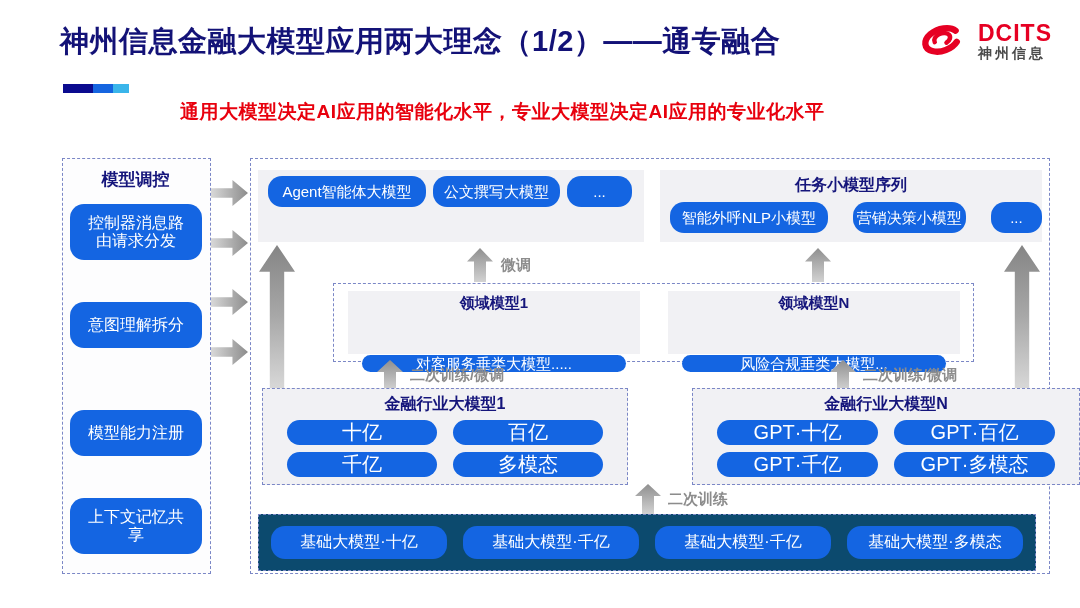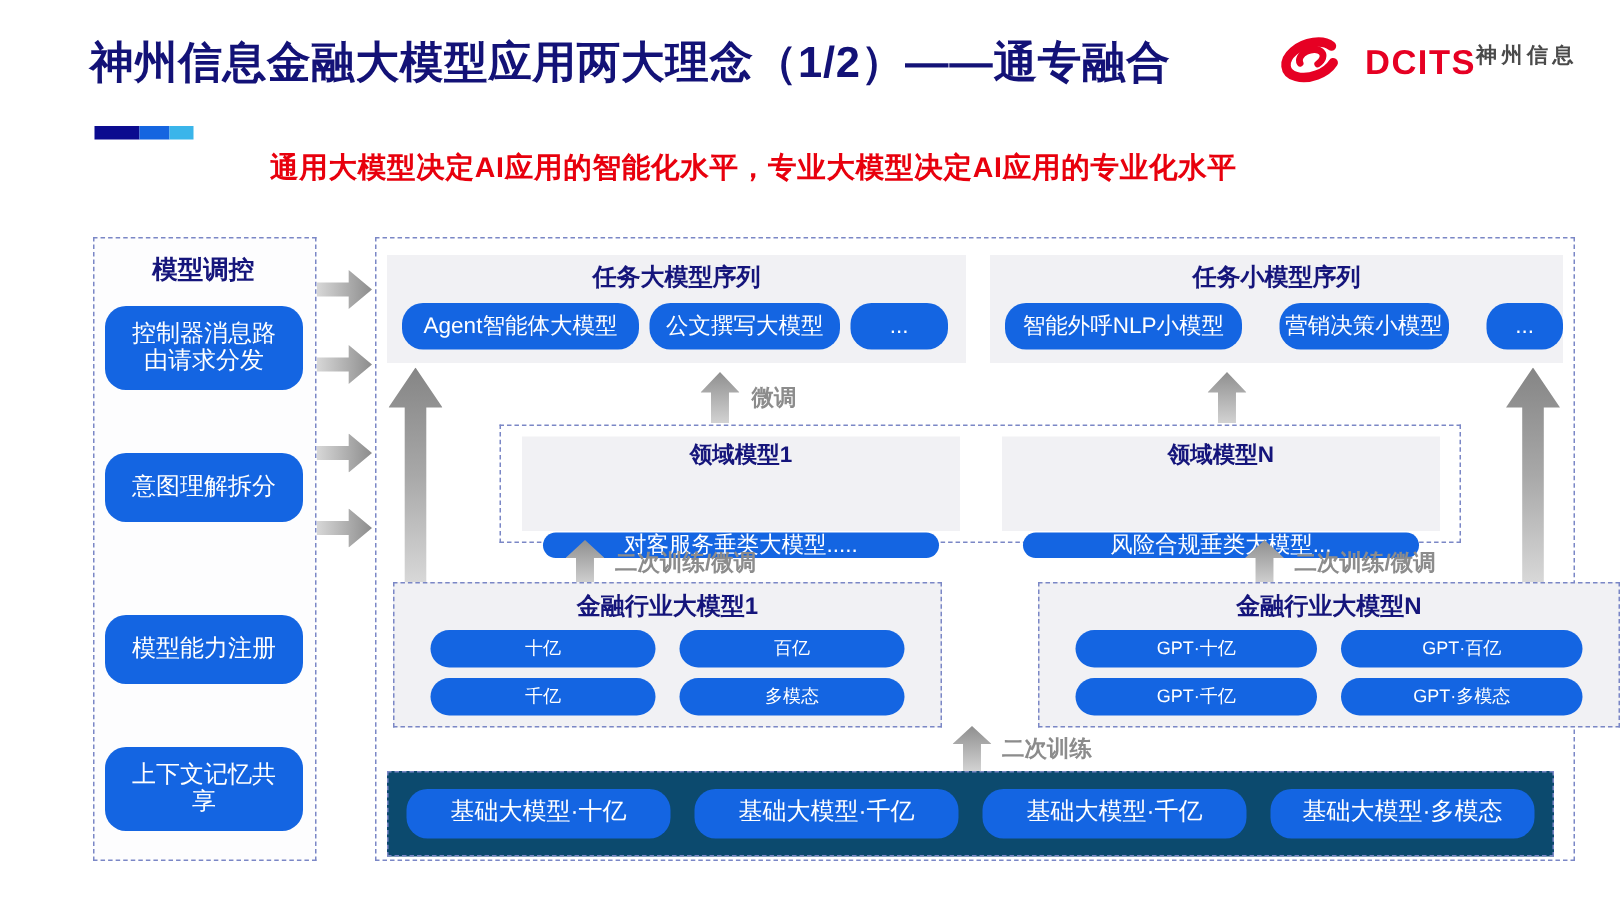--- a/index.html
+++ b/index.html
@@ -7,21 +7,21 @@
   #slide{position:relative;width:1080px;height:608px;background:#ffffff;overflow:hidden;}
 
   .abs{position:absolute;}
   .navy{color:#15157b;}
   .slide-title{left:60px;top:22px;width:880px;font-size:29px;font-weight:bold;color:#131277;letter-spacing:0.5px;white-space:nowrap;}
   .accent-bar{left:63px;top:84px;height:9px;display:flex;}
   .accent-bar span{display:block;height:100%;}
   .subtitle{left:180px;top:99px;width:760px;text-align:left;font-size:19px;font-weight:bold;color:#e8000d;letter-spacing:0.5px;}
 
   .logo{right:28px;top:18px;display:flex;align-items:center;gap:8px;}
-  .logo-text{display:flex;flex-direction:row;line-height:1.1;}
+  .logo-text{display:flex;flex-direction:column;line-height:1.1;}
   .logo-brand{color:#e60023;font-weight:bold;font-size:23px;letter-spacing:1px;}
   .logo-sub{color:#4a4a4a;font-size:14px;font-weight:bold;letter-spacing:3px;}
 
   .dashed{border:1px dashed #7b87c6;}
   .gray-box{background:#f1f1f4;}
   .blue-btn{background:#1465e2;color:#ffffff;display:flex;align-items:center;justify-content:center;text-align:center;border-radius:14px;line-height:1.15;}
 
   .sidebar{left:62px;top:158px;width:147px;height:414px;background:#fdfdfe;}
   .sidebar-title{left:62px;top:168px;width:147px;text-align:center;font-size:17px;font-weight:bold;}
   .side-item{left:70px;width:132px;font-size:16px;font-weight:500;padding:0 13px;box-sizing:border-box;}
@@ -34,21 +34,21 @@
   .group-title{width:100%;text-align:center;font-size:16px;font-weight:bold;}
   .btn-row{display:flex;}
 
   .domain-wrap{left:333px;top:283px;width:641px;height:79px;background:#ffffff;box-sizing:border-box;}
   .domain-sub{top:291px;width:292px;height:63px;display:flex;flex-direction:column;align-items:center;gap:38px;}
   .domain-sub .sub-title{font-size:15px;font-weight:bold;margin-top:3px;}
   .domain-sub .blue-btn{width:264px;height:27px;font-size:15px;margin-top:4px;}
 
   .industry{height:97px;box-sizing:border-box;}
   .industry .grid{display:grid;grid-template-columns:1fr 1fr;column-gap:16px;row-gap:7px;margin:5px 24px 0 24px;}
-  .industry .blue-btn{height:25px;font-size:12px;}
+  .industry .blue-btn{height:25px;font-size:20px;}
   .industry .group-title{margin-top:5px;}
 
   .base-box{left:258px;top:514px;width:778px;height:57px;box-sizing:border-box;display:flex;align-items:center;justify-content:space-between;padding:0 12px;background:#0c4a6e;}
   .base-box .blue-btn{width:176px;height:33px;font-size:16px;}
 </style>
 </head>
 <body>
 
 <div id="slide">
 
@@ -83,21 +83,20 @@
   <div class="abs side-item blue-btn" style="top:498px;height:56px;">上下文记忆共享</div>
 
   <div class="abs arrow-right" style="left:211px;top:180px;width:37px;height:26px;"></div>
   <div class="abs arrow-right" style="left:211px;top:230px;width:37px;height:26px;"></div>
   <div class="abs arrow-right" style="left:211px;top:289px;width:37px;height:26px;"></div>
   <div class="abs arrow-right" style="left:211px;top:339px;width:37px;height:26px;"></div>
 
   <div class="abs dashed" style="left:250px;top:158px;width:798px;height:414px;"></div>
 
   <div class="abs gray-box" style="left:258px;top:170px;width:386px;height:72px;">
-    <div class="group-title navy" style="margin-top:5px;">任务大模型序列</div>
     <div class="btn-row" style="margin:6px 0 0 10px;gap:7px;">
       <div class="blue-btn" style="width:158px;height:31px;font-size:15px;">Agent智能体大模型</div>
       <div class="blue-btn" style="width:127px;height:31px;font-size:15px;">公文撰写大模型</div>
       <div class="blue-btn" style="width:65px;height:31px;font-size:15px;">...</div>
     </div>
   </div>
 
   <div class="abs gray-box" style="left:660px;top:170px;width:382px;height:72px;">
     <div class="group-title navy" style="margin-top:5px;">任务小模型序列</div>
     <div class="btn-row" style="margin:6px 0 0 10px;gap:25px;">

